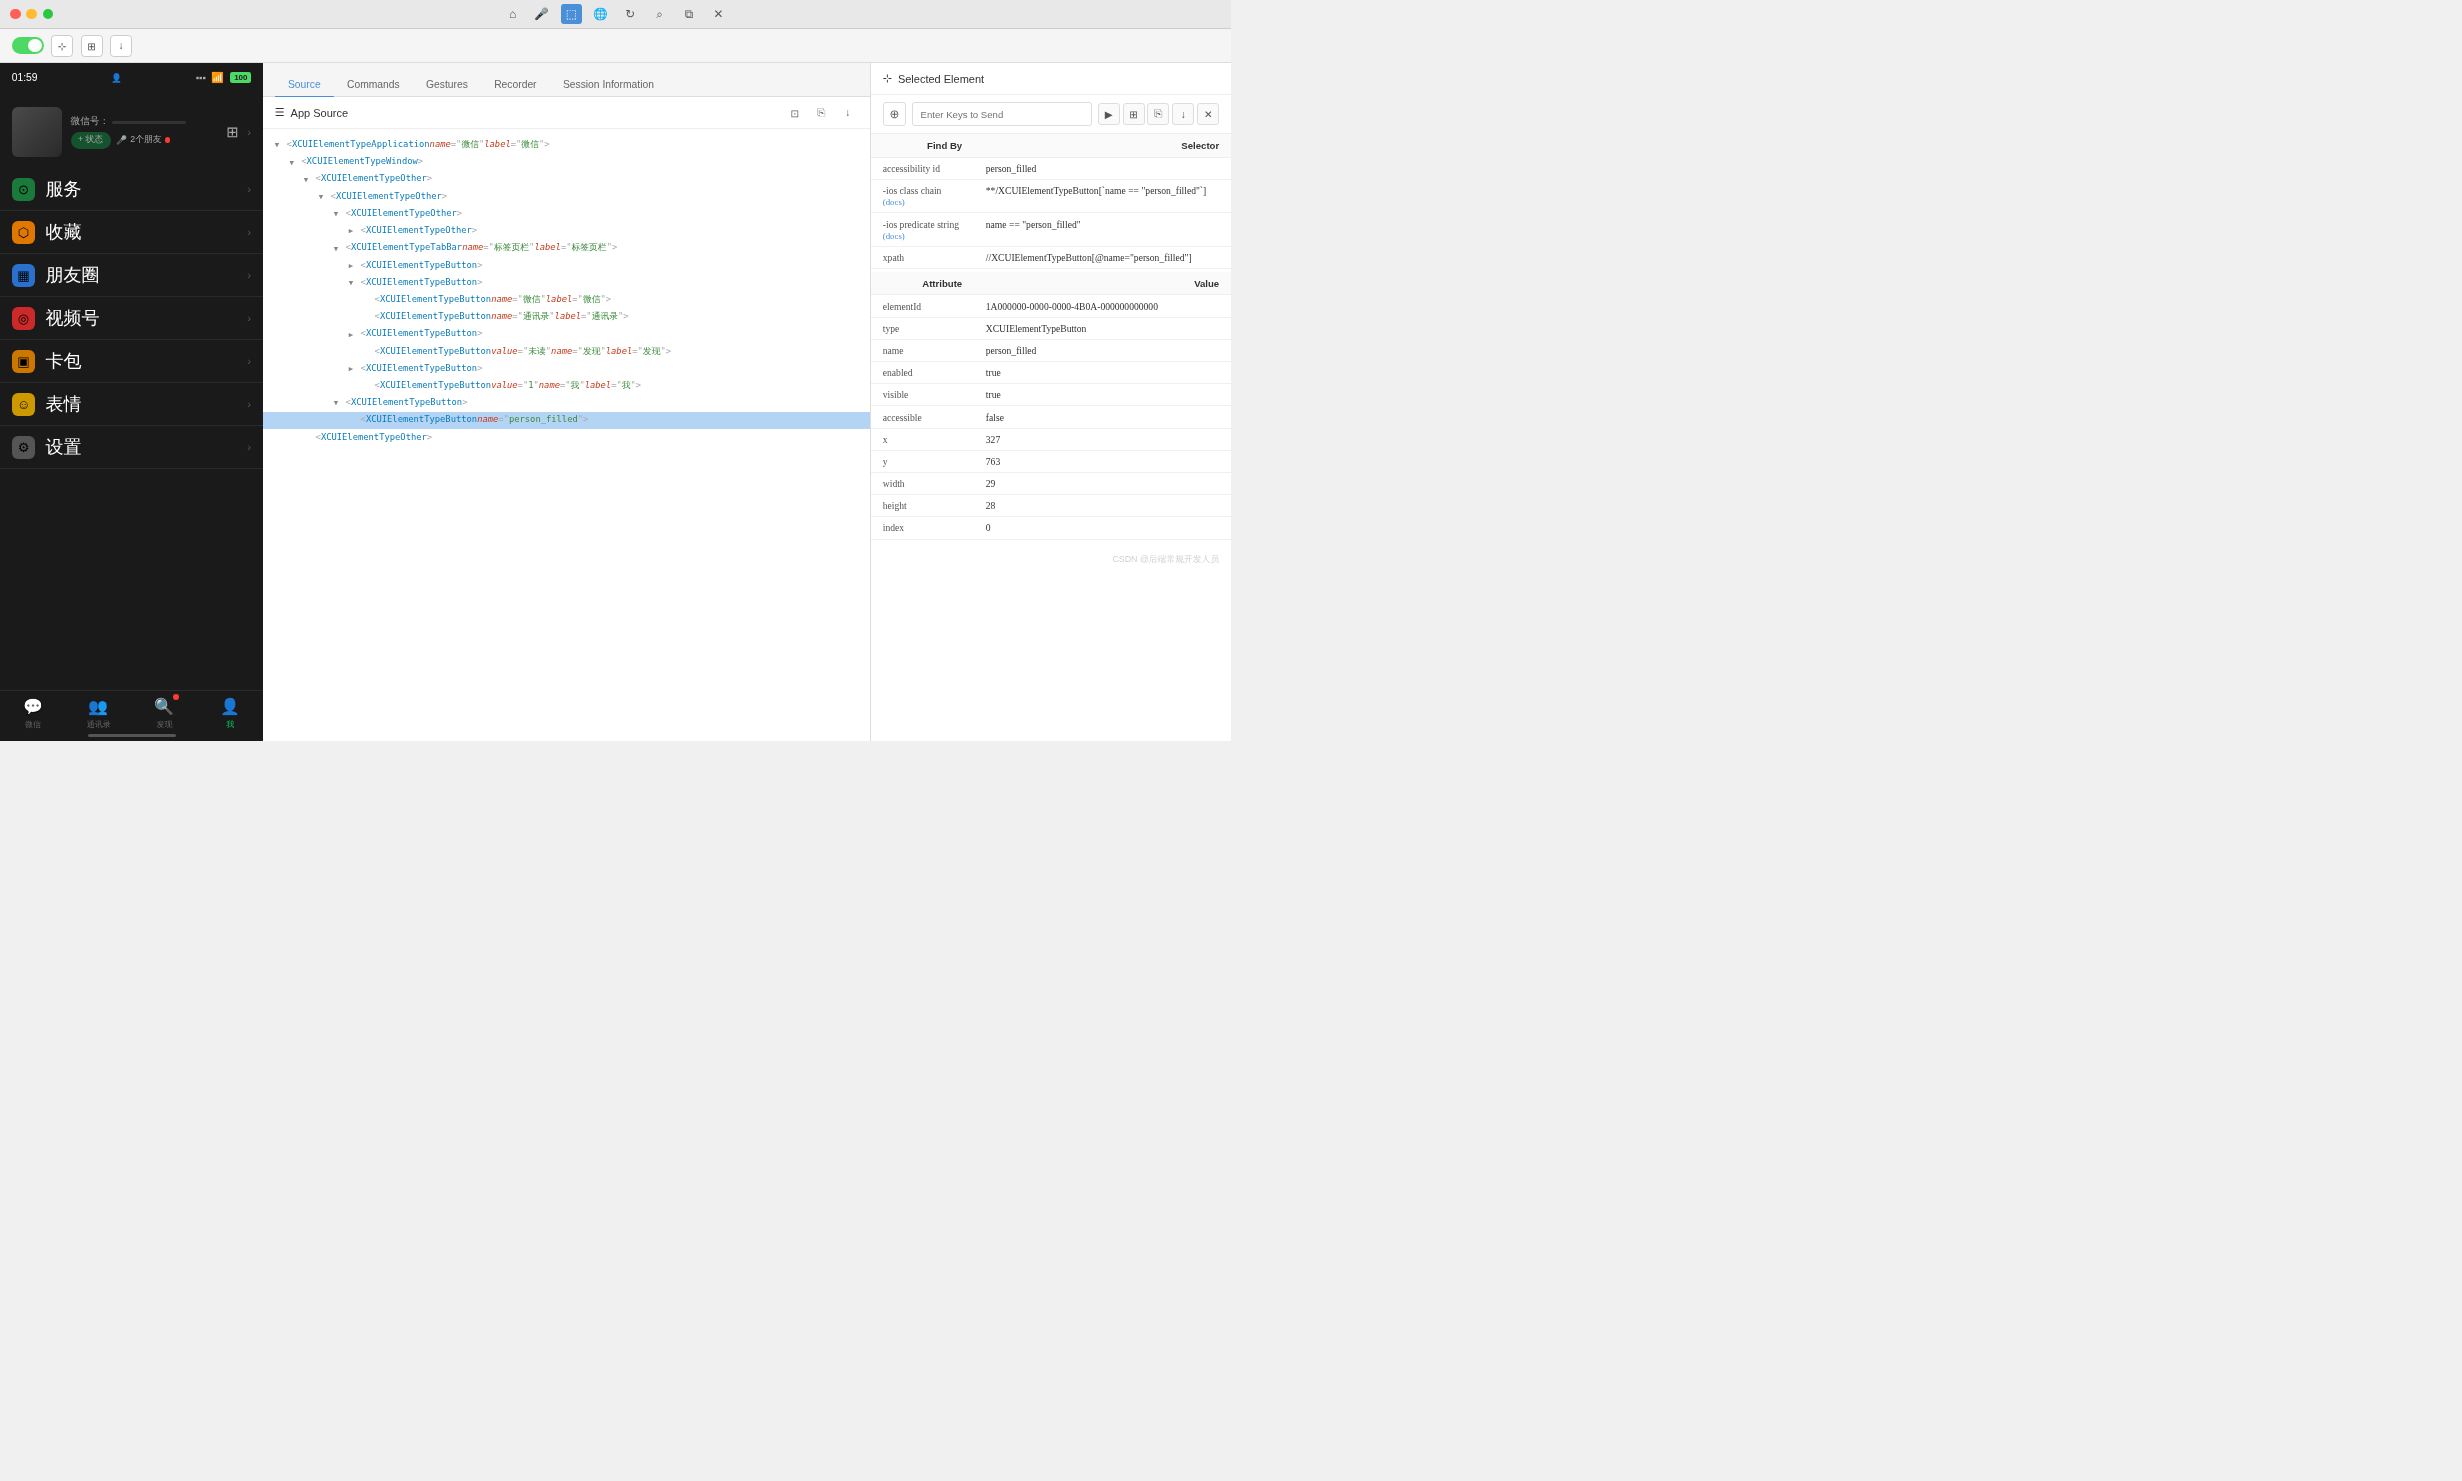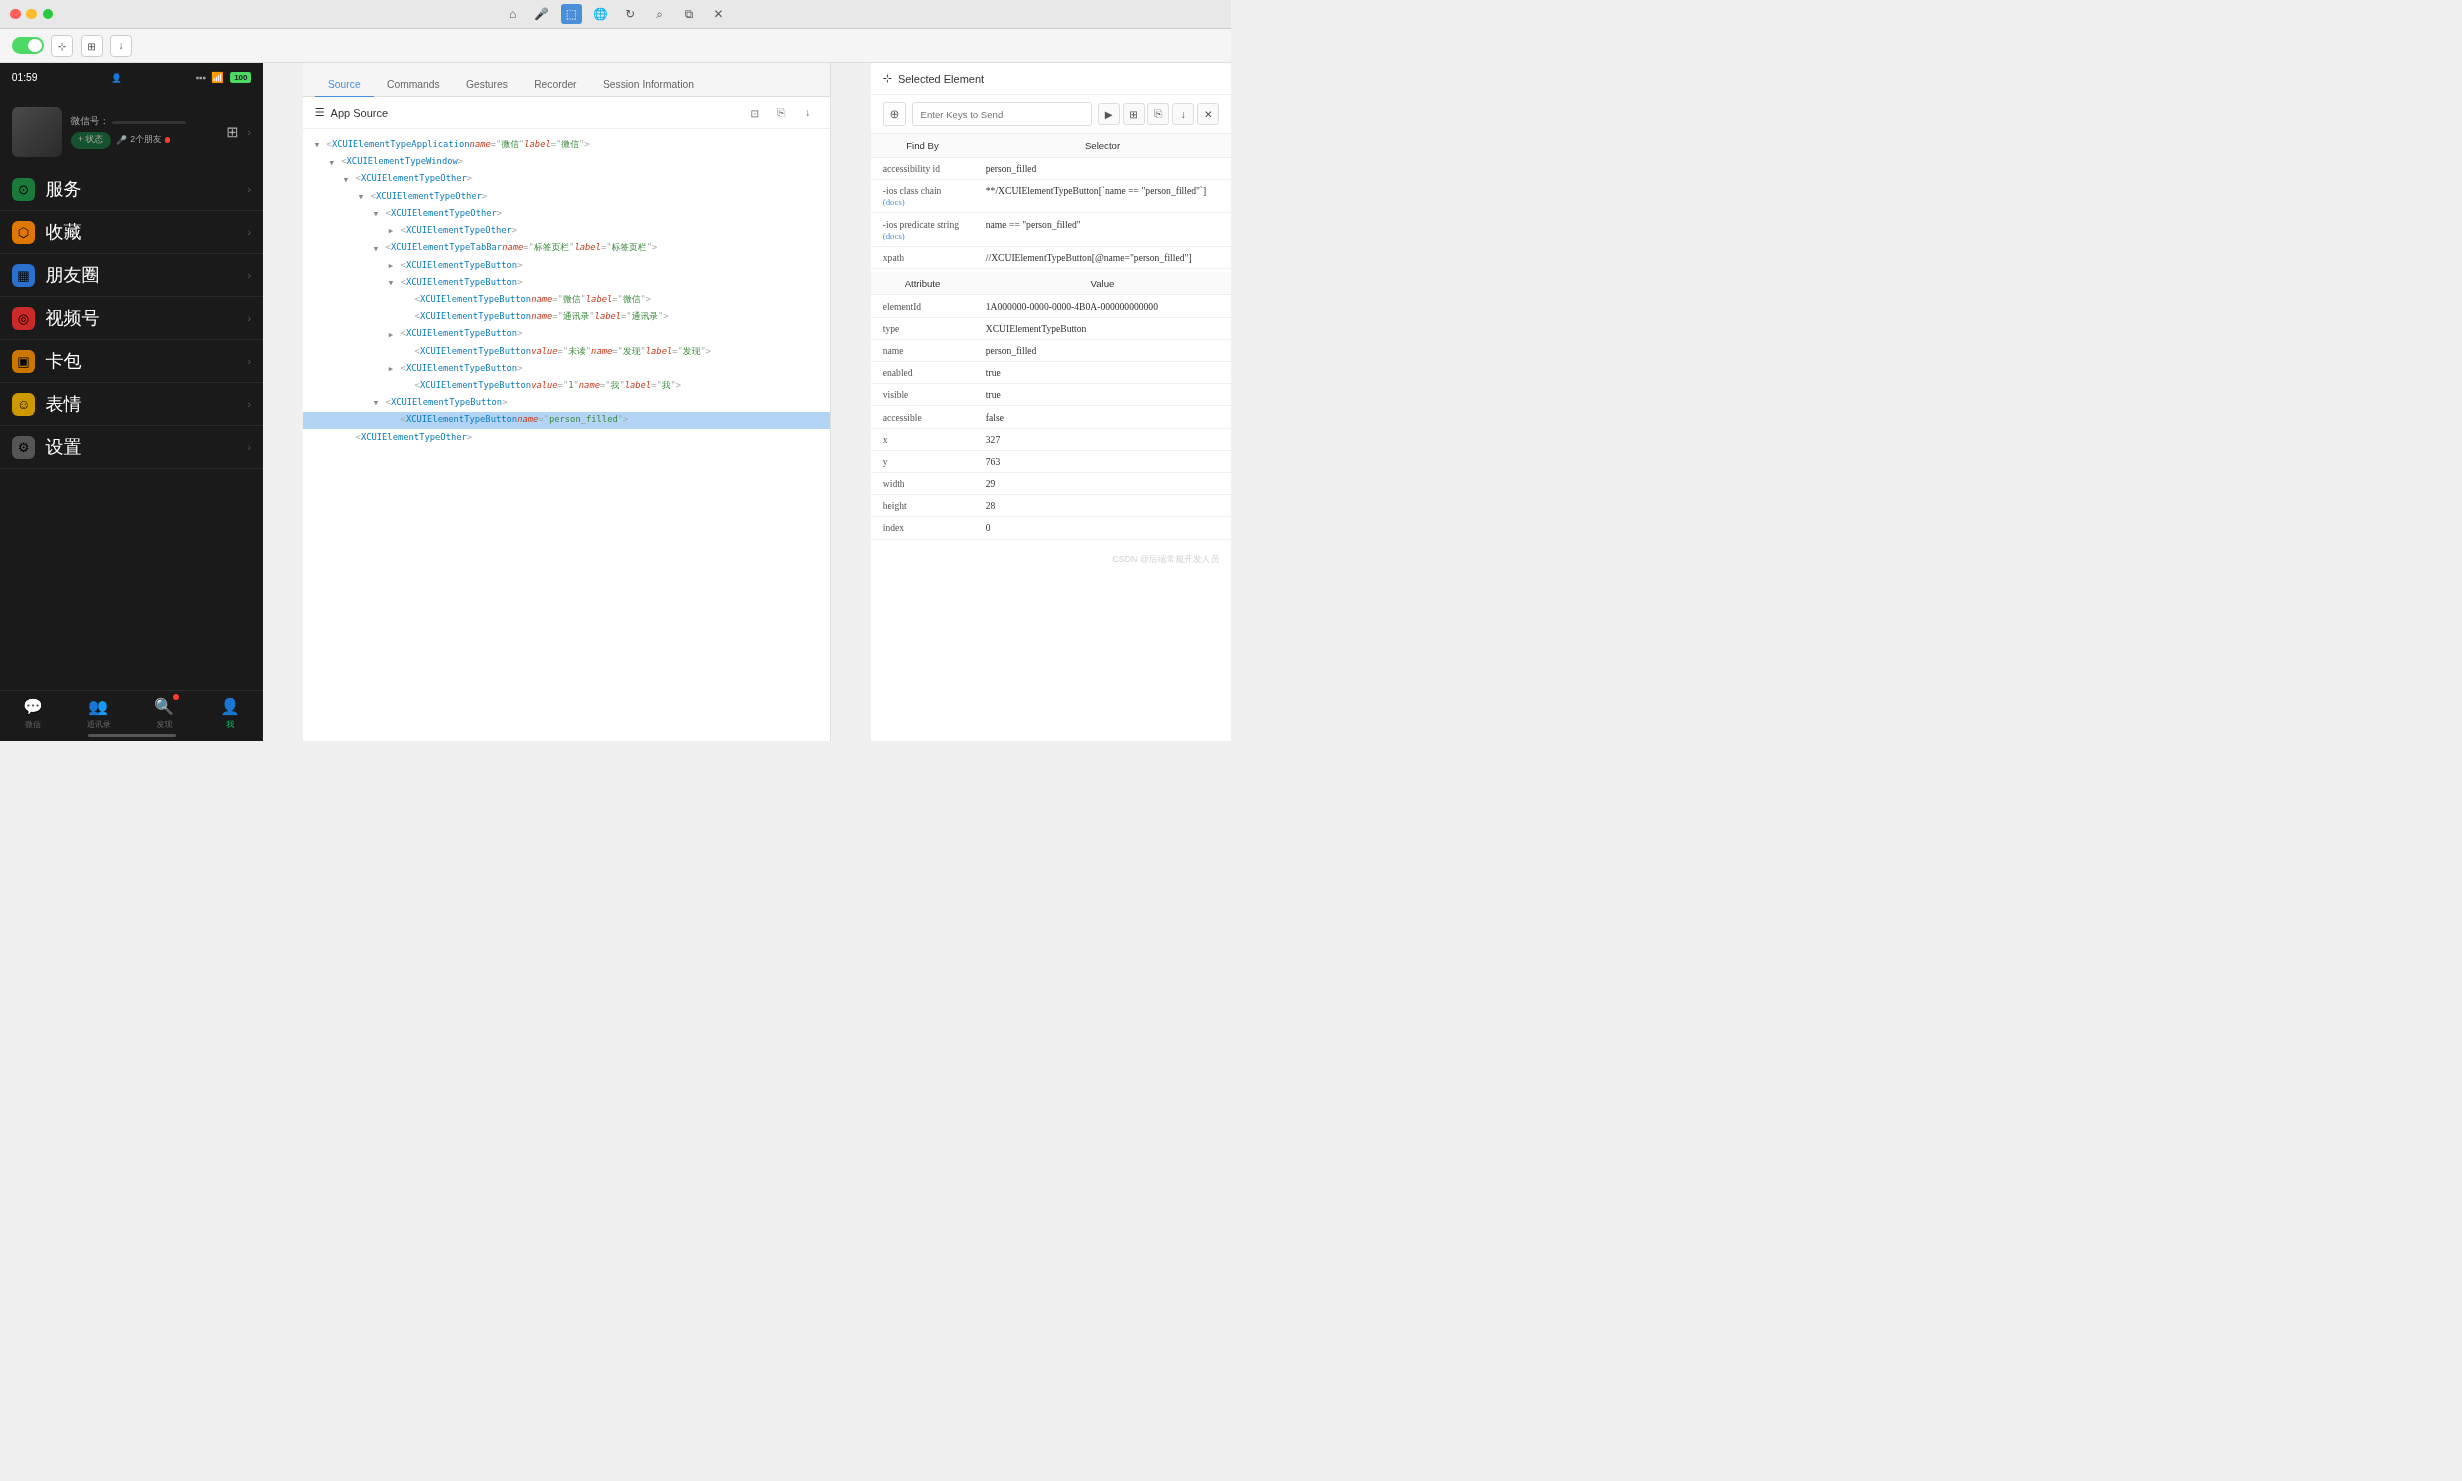--- a/index.html
+++ b/index.html
@@ -80,21 +80,20 @@
       border-radius: 3.7px;
       cursor: pointer;
       font-size: 10.3px;
       color: #555;
     }
 
     
     .main-layout {
       display: flex;
       height: calc(741px - 29px - 34px);
-      gap: 40px;
     }
 
     
     .device-panel {
       width: 263px;
       background: #1a1a1a;
       flex-shrink: 0;
       display: flex;
       flex-direction: column;
     }
@@ -415,24 +414,24 @@
     
     .attr-section {
       flex: 1;
       overflow-y: auto;
     }
     .attr-table {
       width: 100%;
       border-collapse: collapse;
     }
     .attr-table th {
-      text-align: center;
+      text-align: right;
       padding: 5.9px 11.8px;
       font-size: 9.6px;
-      font-weight: 400;
+      font-weight: 700;
       color: #333;
       border-bottom: 0.7px solid #eee;
       background: #fafafa;
     }
     .attr-table td {
       padding: 5.1px 11.8px;
       font-size: 9.6px;
       color: #333;
       border-bottom: 0.7px solid #f0f0f0;
       vertical-align: top;

